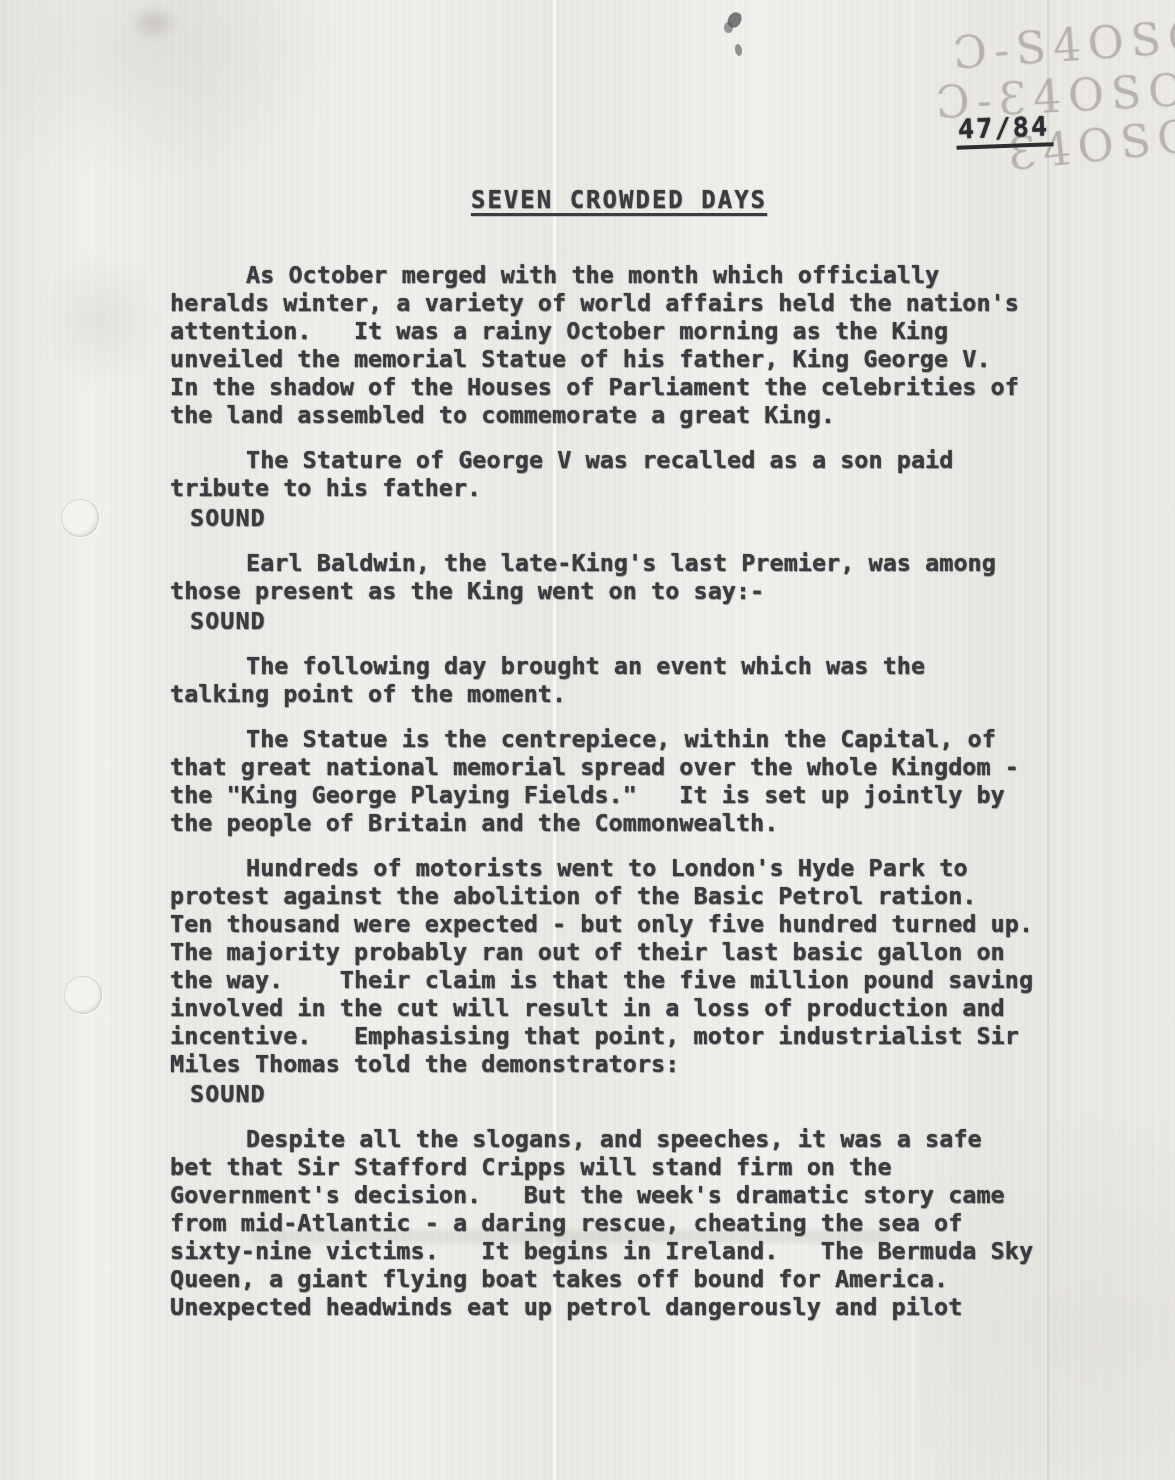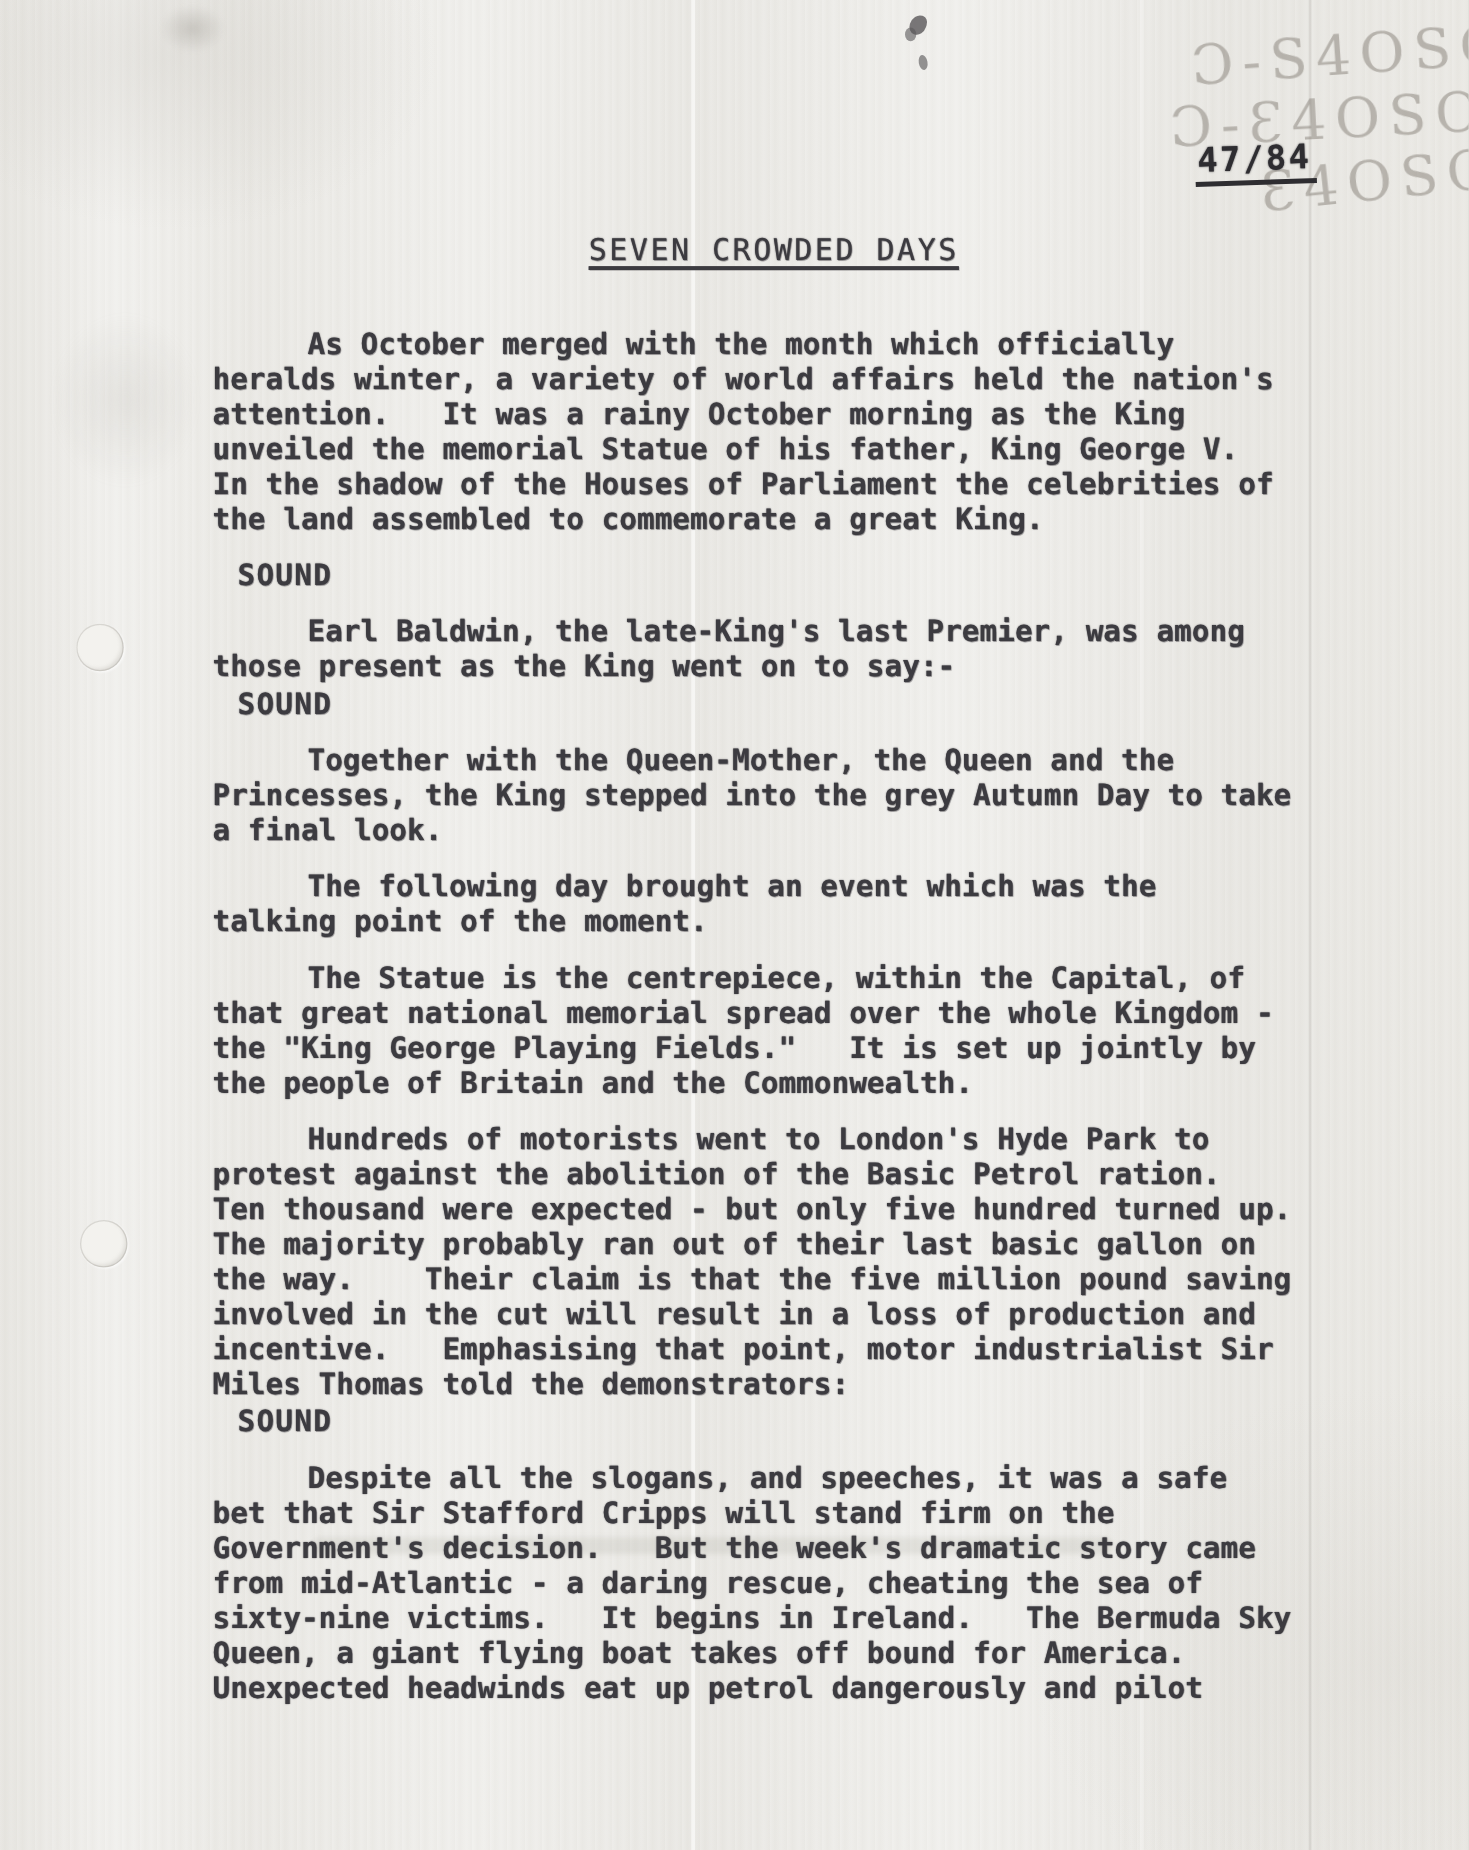--- a/index.html
+++ b/index.html
@@ -30,21 +30,21 @@
     text-shadow:0 0 1.2px rgba(52,50,55,0.8), 0.6px 0.6px 0 rgba(60,58,62,0.35);
   }
   .doc-title{
     font-size:24px;
     text-align:center;
     letter-spacing:2px;
     text-decoration:underline;
     text-underline-offset:5px;
     text-decoration-thickness:3px;
     margin:0 0 47px 30px;
-    font-weight:normal;
+    font-weight:bold;
   }
   .para-block{margin:0 0 17px 0;}
   .para{
     margin:0;
     text-indent:76px;
     white-space:pre-wrap;
   }
   .sound-cue{
     text-align:left;
     letter-spacing:1px;
@@ -129,32 +129,29 @@
 
   <div class="content">
     <h1 class="doc-title">SEVEN CROWDED DAYS</h1>
 
     <div class="para-block">
       <p class="para">As October merged with the month which officially heralds winter, a variety of world affairs held the nation's attention.   It was a rainy October morning as the King unveiled the memorial Statue of his father, King George V.   In the shadow of the Houses of Parliament the celebrities of the land assembled to commemorate a great King.</p>
 
     </div>
 
     <div class="para-block">
+      <p class="para">The Stature of George V was recalled as a son paid tribute to his father.</p>
       <div class="sound-cue">SOUND</div>
     </div>
 
     <div class="para-block">
       <p class="para">Earl Baldwin, the late-King's last Premier, was among those present as the King went on to say:-</p>
       <div class="sound-cue">SOUND</div>
     </div>
 
-    <div class="para-block">
-      <p class="para">Together with the Queen-Mother, the Queen and the Princesses, the King stepped into the grey Autumn Day to take a final look.</p>
-
-    </div>
 
     <div class="para-block">
       <p class="para">The following day brought an event which was the talking point of the moment.</p>
 
     </div>
 
     <div class="para-block">
       <p class="para">The Statue is the centrepiece, within the Capital, of that great national memorial spread over the whole Kingdom - the "King George Playing Fields."   It is set up jointly by the people of Britain and the Commonwealth.</p>
 
     </div>

